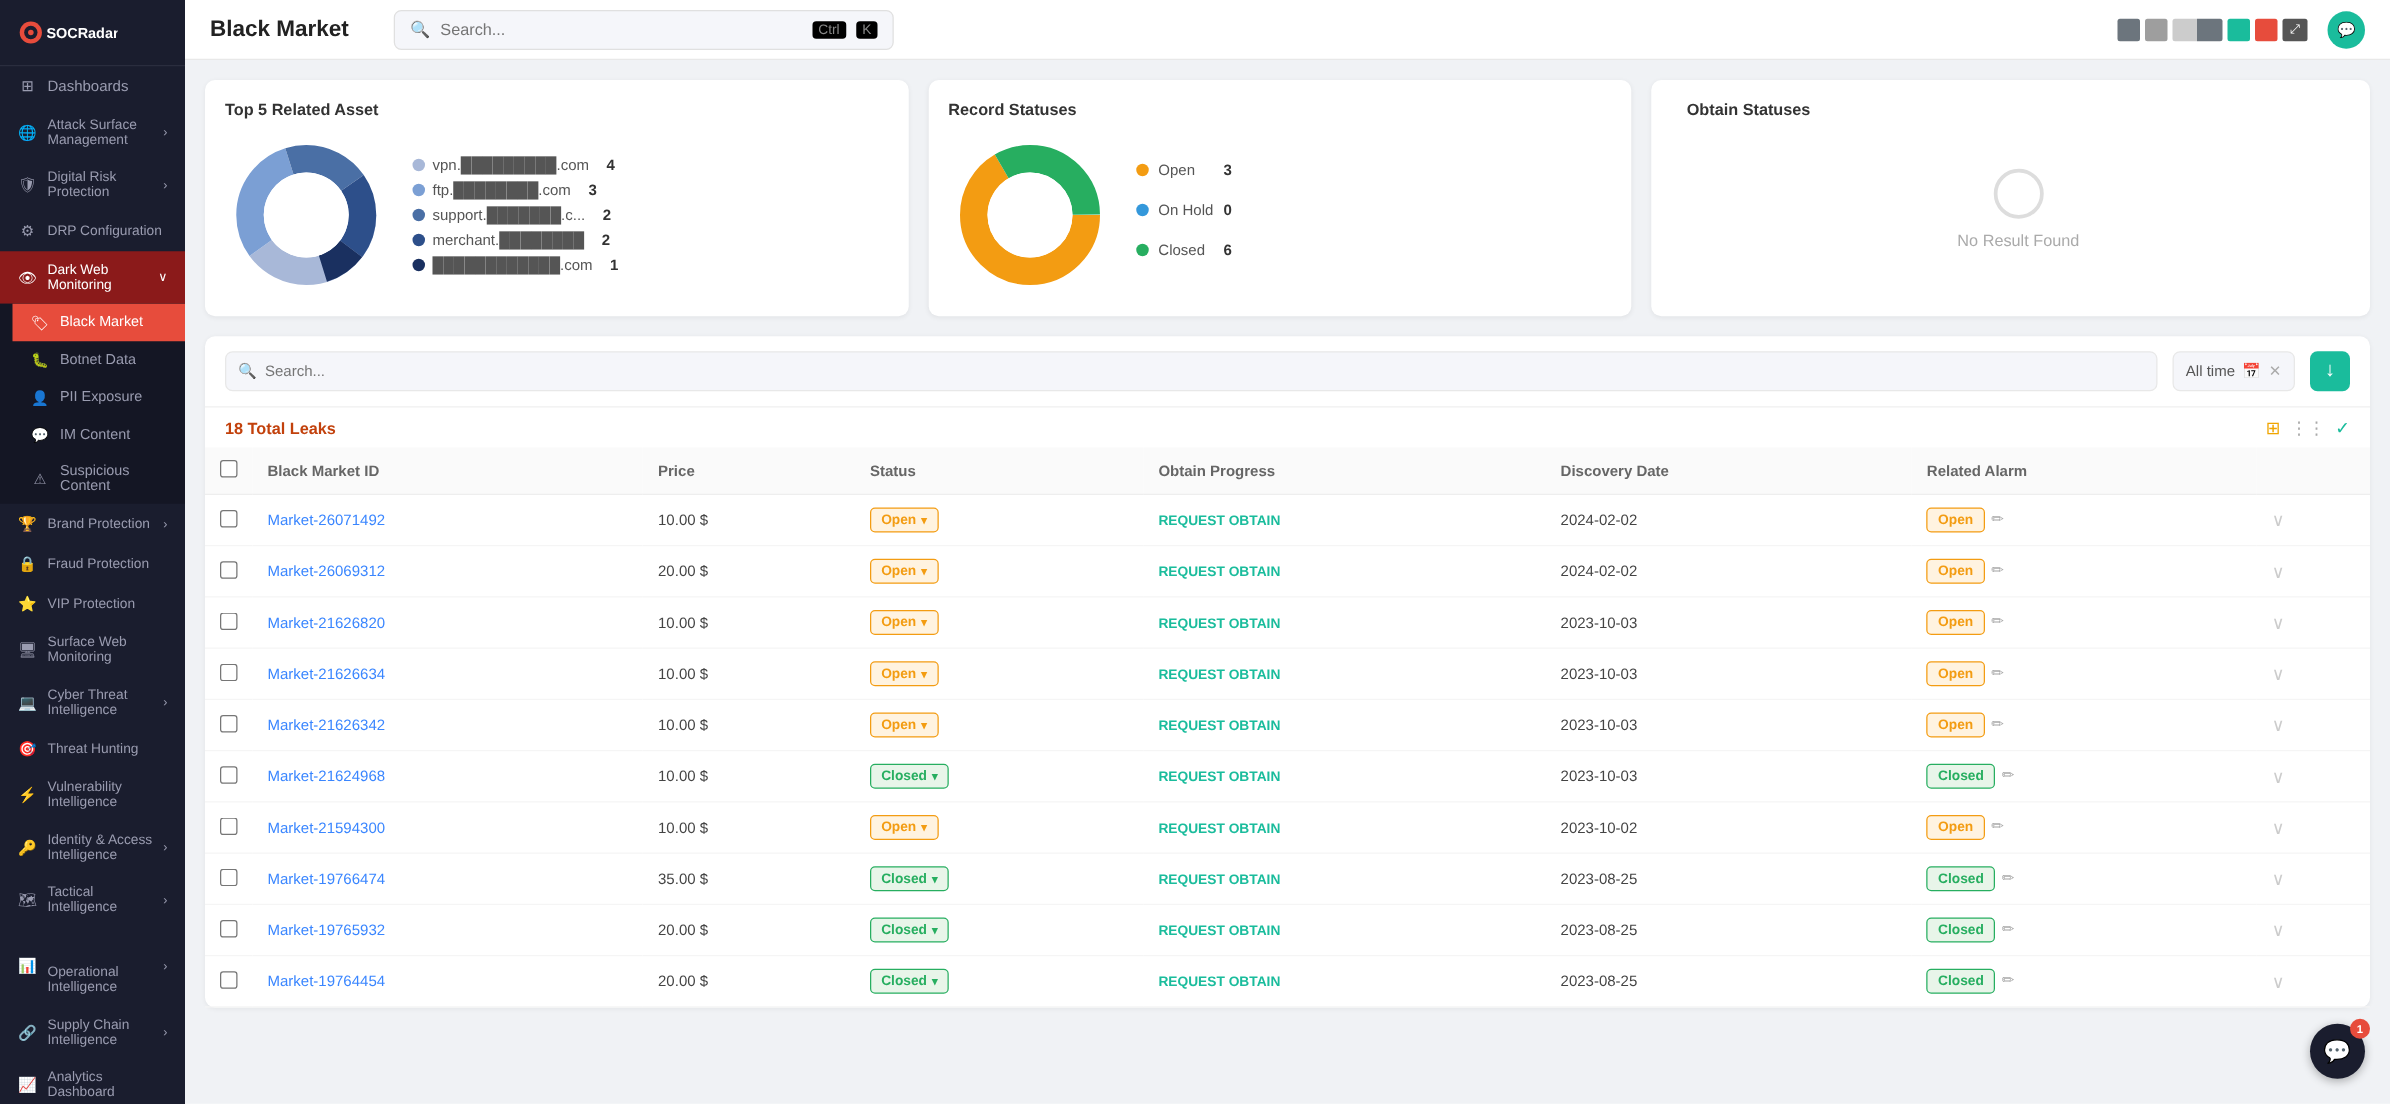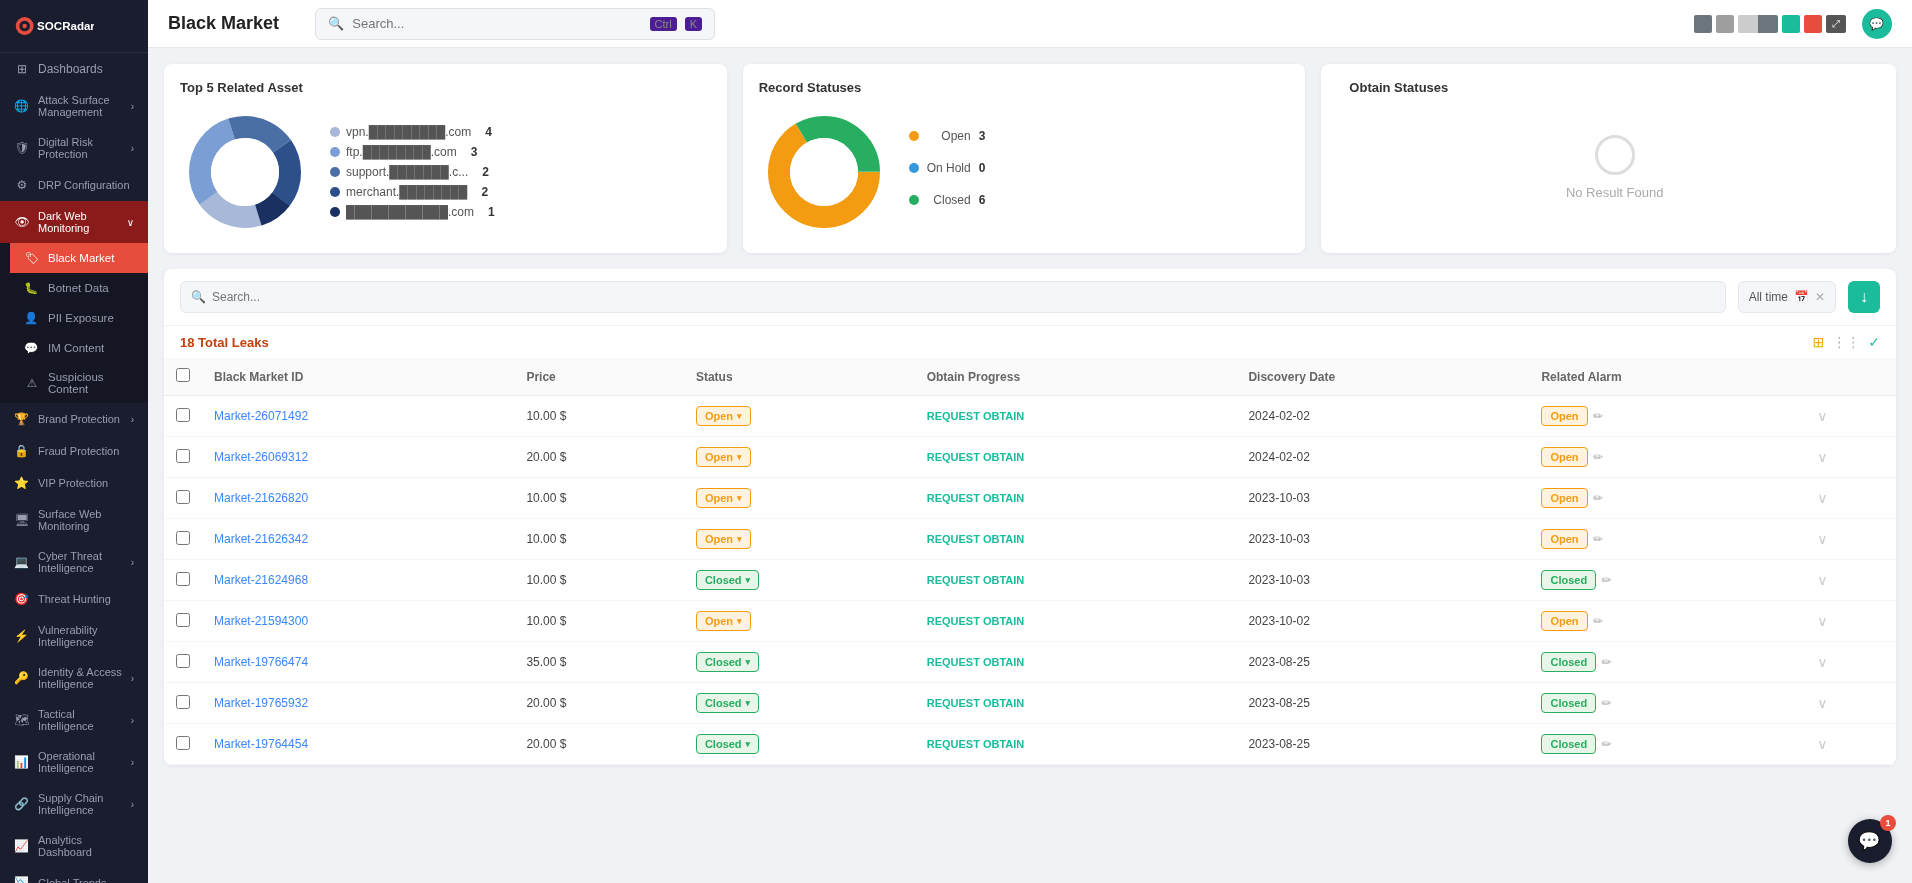--- a/index.html
+++ b/index.html
@@ -16,34 +16,34 @@
     .sidebar-sub .sidebar-item { font-size: 11.5px; padding: 8px 14px; }
     .sidebar-item .chevron { margin-left: auto; font-size: 10px; }
     .sidebar-item .icon { width: 16px; text-align: center; flex-shrink: 0; }
 
     
     .main { flex: 1; display: flex; flex-direction: column; overflow: hidden; }
     .topbar { background: #fff; padding: 0 20px; height: 48px; display: flex; align-items: center; gap: 16px; border-bottom: 1px solid #e8e8e8; flex-shrink: 0; }
     .topbar-title { font-size: 18px; font-weight: 600; color: #222; }
     .topbar-search { flex: 1; max-width: 400px; background: #f5f6fa; border: 1px solid #e0e0e0; border-radius: 6px; display: flex; align-items: center; padding: 0 12px; gap: 8px; height: 32px; margin-left: 20px; }
     .topbar-search input { border: none; background: transparent; outline: none; font-size: 13px; flex: 1; color: #666; }
-    .topbar-kbd { background: #4c1d95; border-radius: 3px; padding: 1px 5px; font-size: 11px; color: #888; }
+    .topbar-kbd { background: #000000; border-radius: 3px; padding: 1px 5px; font-size: 11px; color: #888; }
     .topbar-right { margin-left: auto; display: flex; align-items: center; gap: 12px; }
     .topbar-avatar { width: 32px; height: 32px; border-radius: 50%; background: #e74c3c; display: flex; align-items: center; justify-content: center; color: #fff; font-size: 12px; font-weight: bold; }
 
     
     .content { flex: 1; overflow-y: auto; padding: 16px; }
 
     
     .stats-row { display: flex; gap: 16px; margin-bottom: 16px; }
     .stat-card { background: #fff; border-radius: 8px; padding: 16px; flex: 1; box-shadow: 0 1px 4px rgba(0,0,0,0.06); }
     .stat-card-title { font-size: 13px; font-weight: 600; color: #333; margin-bottom: 12px; }
 
     
-    .donut-area { display: flex; align-items: center; gap: 20px; text-align: right; }
+    .donut-area { display: flex; align-items: center; gap: 20px; }
     .donut-legend { display: flex; flex-direction: column; gap: 6px; }
     .legend-item { display: flex; align-items: center; gap: 6px; font-size: 12px; color: #555; }
     .legend-dot { width: 10px; height: 10px; border-radius: 50%; flex-shrink: 0; }
     .legend-val { margin-left: auto; font-weight: 600; color: #333; margin-left: 8px; }
 
     
     .record-status-row { display: flex; align-items: center; gap: 8px; font-size: 12px; margin-bottom: 8px; }
     .record-status-dot { width: 10px; height: 10px; border-radius: 50%; flex-shrink: 0; }
     .record-status-name { flex: 1; color: #555; }
     .record-status-count { font-weight: 600; color: #333; }
@@ -188,21 +188,21 @@
     <span style="font-size:11px;">Identity &amp; Access Intelligence</span>
     <span class="chevron">›</span>
   </div>
   <div class="sidebar-item">
     <span class="icon">🗺</span>
     <span style="font-size:11px;">Tactical Intelligence</span>
     <span class="chevron">›</span>
   </div>
   <div class="sidebar-item">
     <span class="icon">📊</span>
-    <span style="font-size:11px;">Operational Intelligence</span>
+    <span style="font-size:11px;margin-top:22px;">Operational Intelligence</span>
     <span class="chevron">›</span>
   </div>
   <div class="sidebar-item">
     <span class="icon">🔗</span>
     <span style="font-size:11px;">Supply Chain Intelligence</span>
     <span class="chevron">›</span>
   </div>
   <div class="sidebar-item">
     <span class="icon">📈</span>
     <span style="font-size:11px;">Analytics Dashboard</span>
@@ -432,20 +432,45 @@
         <span class="alarm-edit">✏</span>
       </td>
       <td>
         <span class="expand-icon">∨</span>
       </td>
     </tr>
             <tr>
       <td class="cb-cell">
         <input type="checkbox" class="checkbox" style="">
       </td>
+      <td style="color:#3a86ff;font-weight:500;">Market-21626634</td>
+      <td>10.00 $</td>
+      <td>
+        <span class="status-badge badge-open">
+          Open <span class="chevron-down">▾</span>
+        </span>
+      </td>
+      <td>
+        <button class="obtain-btn">REQUEST OBTAIN</button>
+      </td>
+      <td>2023-10-03</td>
+      <td>
+        <span class="alarm-badge alarm-open">
+          Open
+        </span>
+        <span class="alarm-edit">✏</span>
+      </td>
+      <td>
+        <span class="expand-icon">∨</span>
+      </td>
+    </tr>
+            <tr>
+      <td class="cb-cell">
+        <input type="checkbox" class="checkbox" style="">
+      </td>
       <td style="color:#3a86ff;font-weight:500;">Market-21626342</td>
       <td>10.00 $</td>
       <td>
         <span class="status-badge badge-open">
           Open <span class="chevron-down">▾</span>
         </span>
       </td>
       <td>
         <button class="obtain-btn">REQUEST OBTAIN</button>
       </td>

